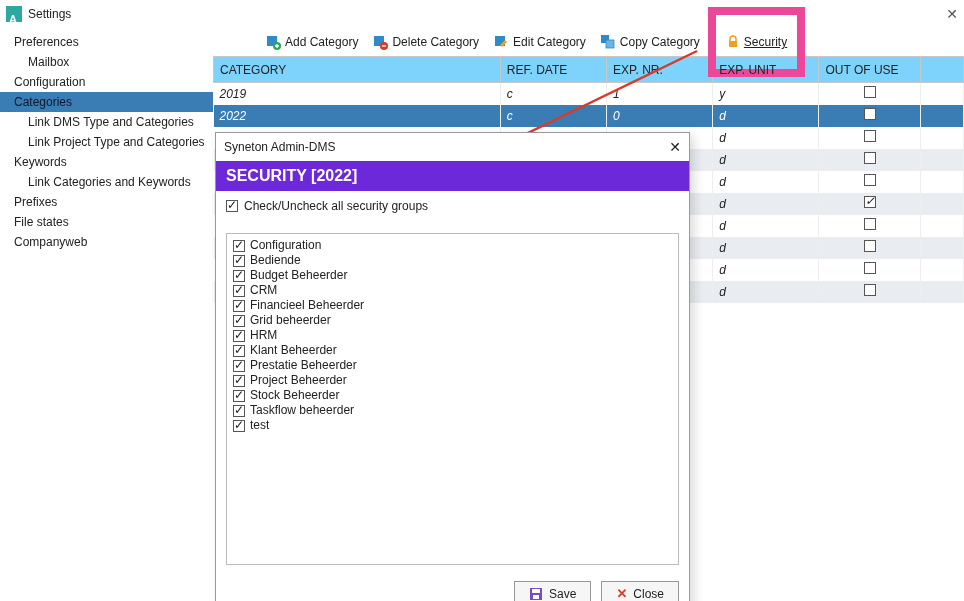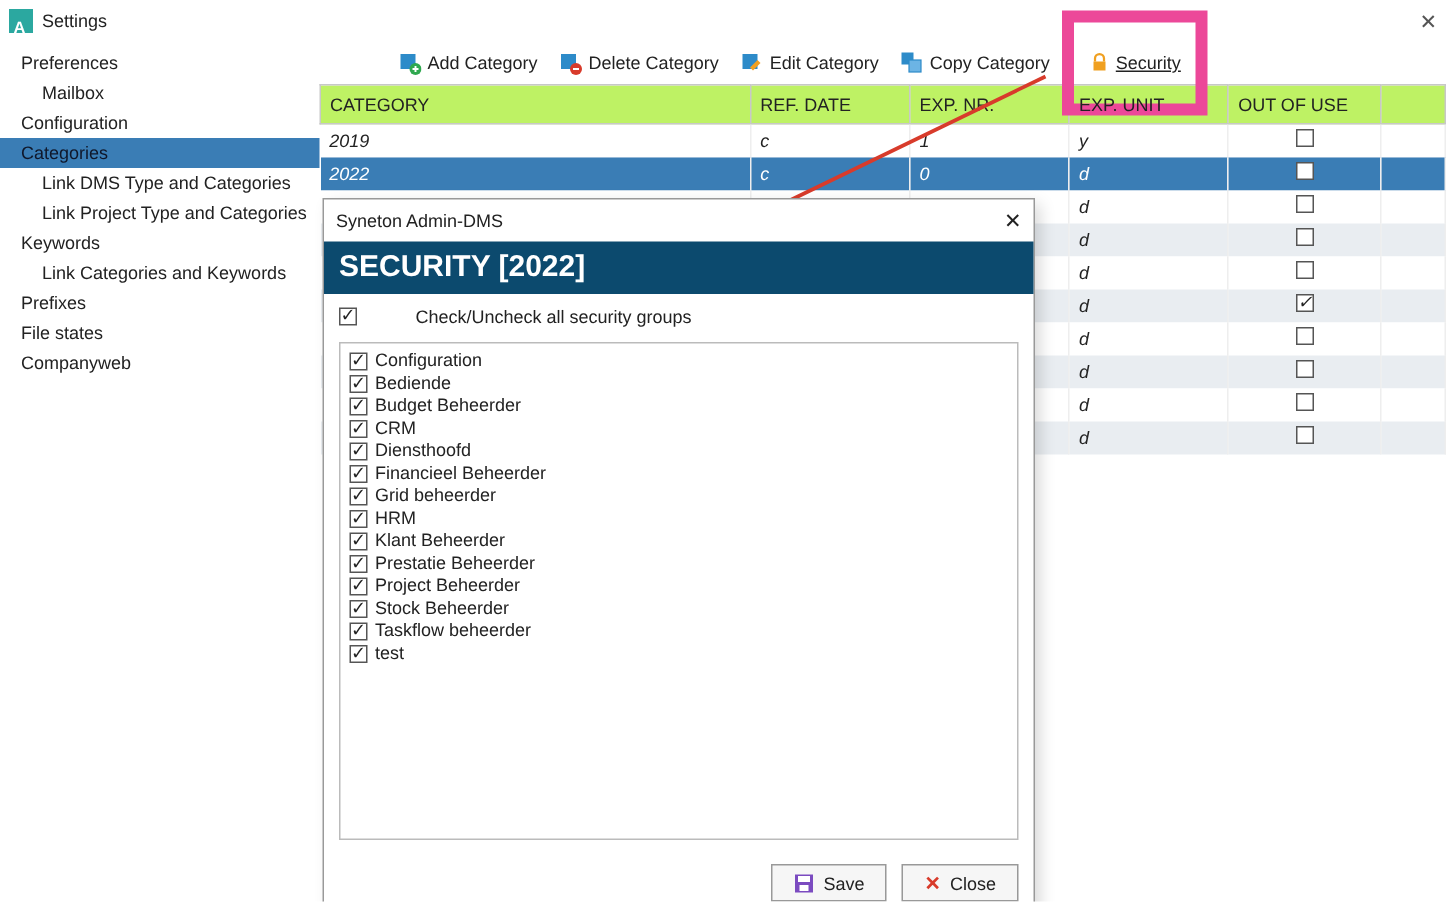--- a/index.html
+++ b/index.html
@@ -13,34 +13,34 @@
   .sidebar{width:213px;padding-top:4px;}
   .nav-item{padding:3px 4px 3px 14px;cursor:pointer;}
   .nav-sub{padding-left:28px;}
   .nav-sel{background:#3a7db5;color:#0f172a;}
   .content{flex:1;position:relative;}
   .toolbar{height:28px;display:flex;align-items:center;padding-left:46px;}
   .tbtn{display:flex;align-items:center;padding:2px 6px;margin-right:2px;cursor:pointer;}
   .tbtn svg{margin-right:4px;}
   .sec-btn{border:8px solid #ec4899;padding:20px 10px;text-decoration:underline;}
   .tbl{width:100%;border-collapse:collapse;}
-  .thd{background:#bef264;}
+  .thd{background:#7dd3fc;}
   .thd th{text-align:left;font-weight:normal;border:1px solid #c8c8c8;padding:4px 6px;height:26px;}
   .tbl td{padding:3px 6px;border-right:1px solid #eee;height:22px;font-style:italic;}
   .r0{background:#fff;} .r1{background:#e9edf1;}
   .rsel td{background:#3a7db5;color:#ffffff;}
   .chk{display:inline-block;width:12px;height:12px;border:1px solid #555;background:#fff;position:relative;}
   .chk.on::after{content:"✓";position:absolute;left:0;top:-3px;font-size:12px;}
   
   .modal{position:absolute;left:215px;top:132px;width:475px;border:1px solid #999;background:#fff;box-shadow:4px 4px 10px rgba(0,0,0,0.15);}
   .modal-title{height:28px;display:flex;align-items:center;padding:0 8px;}
   .modal-title .mt{flex:1;}
-  .modal-head{background:#0c4a6e;color:#fff;font-weight:bold;font-size:20px;padding:6px 10px;}
+  .modal-head{background:#6d28d9;color:#fff;font-weight:bold;font-size:16px;padding:6px 10px;}
   .modal-body{padding:8px 10px;}
-  .toggle-all{display:flex;align-items:center;margin-bottom:10px;gap:33px;}
+  .toggle-all{display:flex;align-items:center;margin-bottom:20px;}
   .glist{border:1px solid #bbb;height:332px;padding:4px 6px;overflow:hidden;}
   .gitem{display:flex;align-items:center;line-height:15px;}
   .modal-foot{display:flex;justify-content:flex-end;padding:8px 10px 10px;}
   .mbtn{border:1px solid #999;padding:4px 14px;margin-left:10px;display:flex;align-items:center;cursor:pointer;background:#f6f6f6;}
   .mbtn svg,.mbtn span.ico{margin-right:6px;}
   
   .arrow{position:absolute;left:425px;top:47px;pointer-events:none;}
   .c-check{text-align:center;}
 </style>
 </head>
@@ -235,24 +235,20 @@
           <span class="chk on" style="margin-right:5px;"></span>
           <span>Bediende</span>
         </div>
         <div class="gitem">
           <span class="chk on" style="margin-right:5px;"></span>
           <span>Budget Beheerder</span>
         </div>
         <div class="gitem">
           <span class="chk on" style="margin-right:5px;"></span>
           <span>CRM</span>
-        </div>
-        <div class="gitem">
-          <span class="chk on" style="margin-right:5px;"></span>
-          <span>Diensthoofd</span>
         </div>
         <div class="gitem">
           <span class="chk on" style="margin-right:5px;"></span>
           <span>Financieel Beheerder</span>
         </div>
         <div class="gitem">
           <span class="chk on" style="margin-right:5px;"></span>
           <span>Grid beheerder</span>
         </div>
         <div class="gitem">

